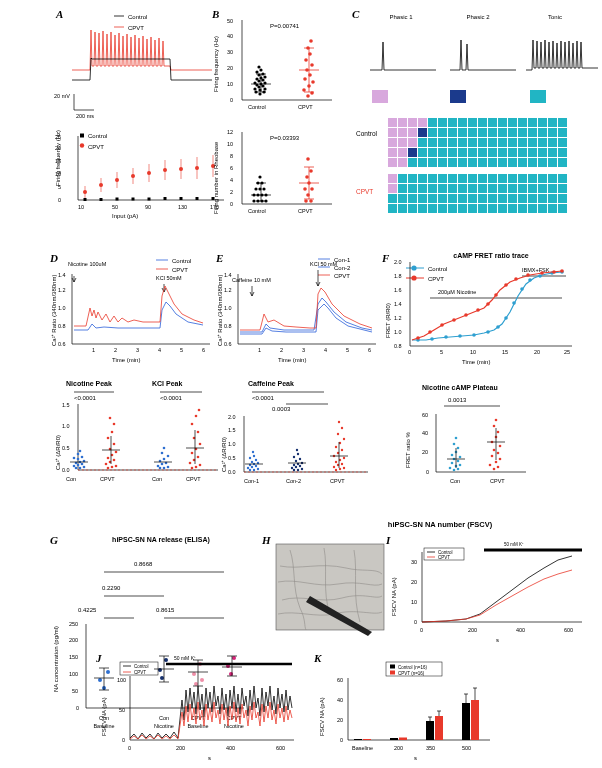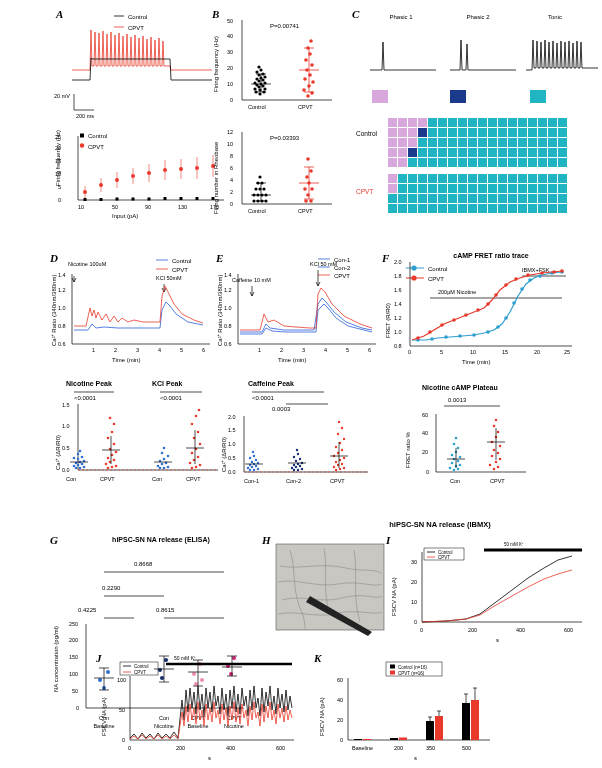--- a/index.html
+++ b/index.html
@@ -813,21 +813,21 @@
       <text x="116" y="186">Nicotine</text>
       <text x="150" y="178">CPVT</text>
       <text x="150" y="186">Baseline</text>
       <text x="186" y="178">CPVT</text>
       <text x="186" y="186">Nicotine</text>
     </g>
   </svg>
 </div>
 
 <div class="fig" style="left:330px;top:520px;width:220px;">
-  <div class="ttl" style="font-size:7.5px;">hiPSC-SN NA release (IBMX)</div>
+  <div class="ttl" style="font-size:7.5px;">hiPSC-SN NA number (FSCV)</div>
 </div>
 
 <div class="fig" style="left:262px;top:534px;width:124px;height:110px;">
   <div class="panel-letter" style="position:absolute;left:0;top:0;">H</div>
   <svg width="108" height="86" style="position:absolute;left:14px;top:10px;">
     <rect x="0" y="0" width="108" height="86" fill="#c9c7c2" stroke="#555" stroke-width=".6"></rect>
     <g stroke="#8e8c88" stroke-width=".6" fill="none">
       <path d="M4,22 C24,26 44,18 70,24 C86,28 100,24 106,30"></path>
       <path d="M2,38 C22,34 40,44 62,40 C84,36 98,44 106,40"></path>
       <path d="M6,56 C26,50 44,60 66,54 C88,48 100,56 106,52"></path>

